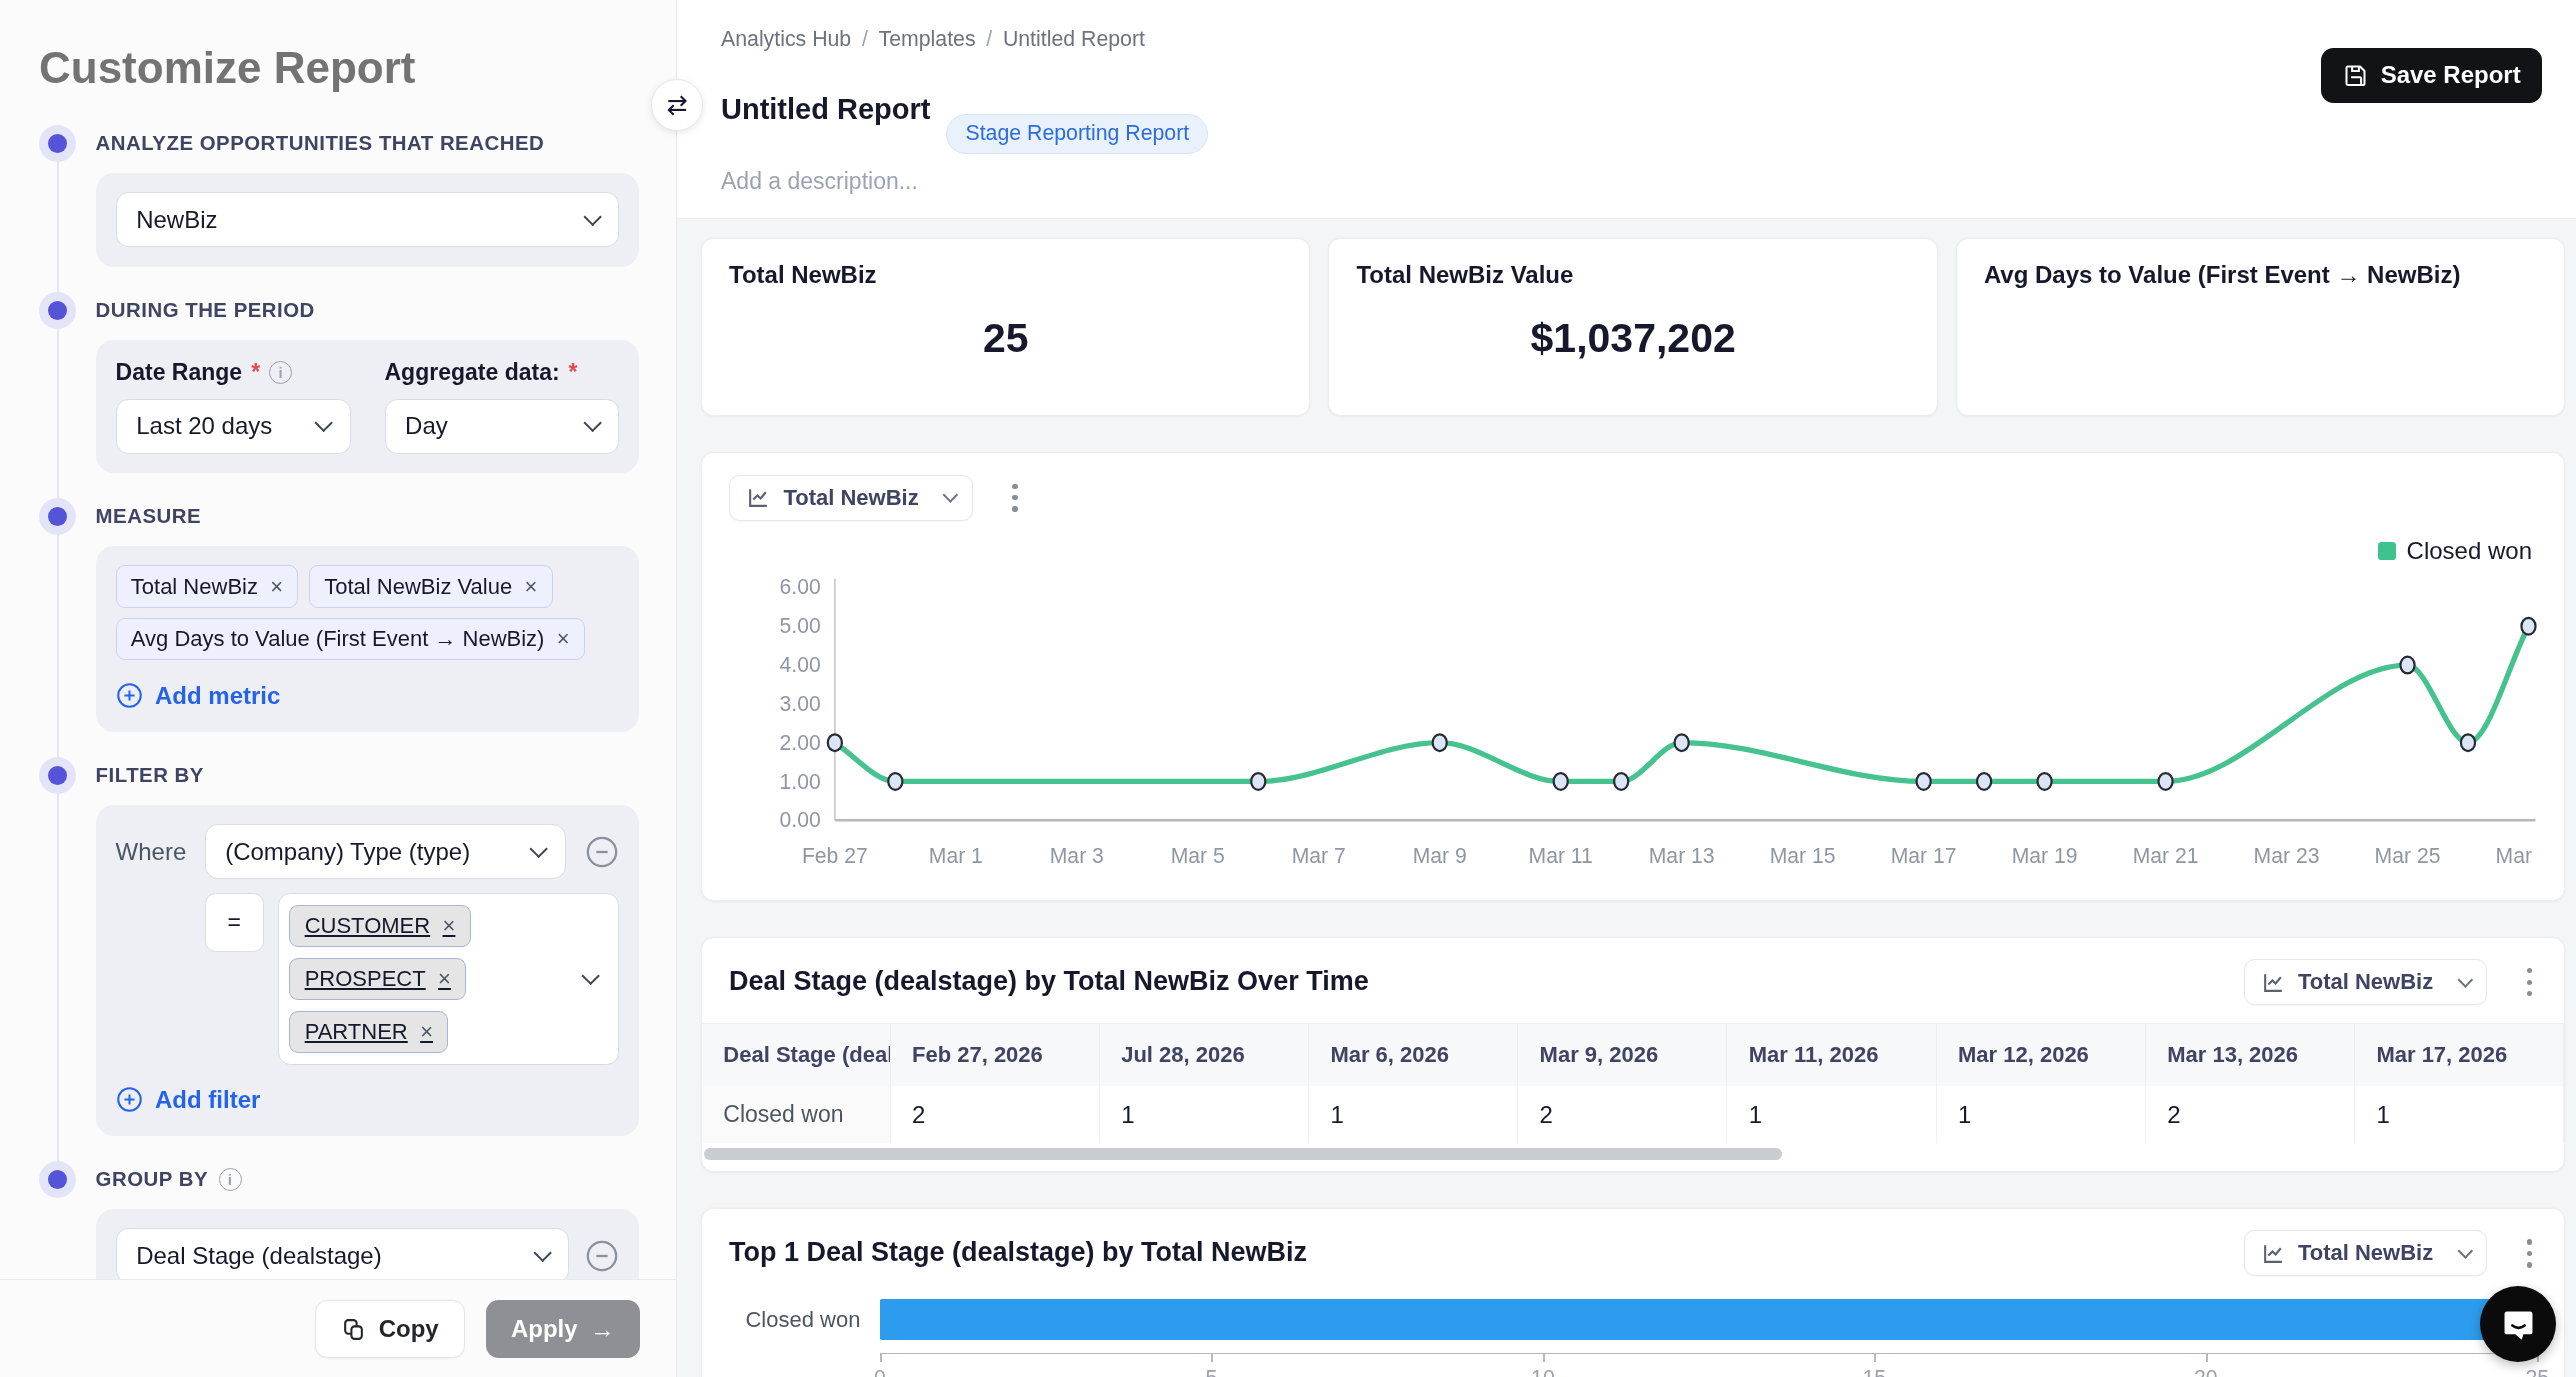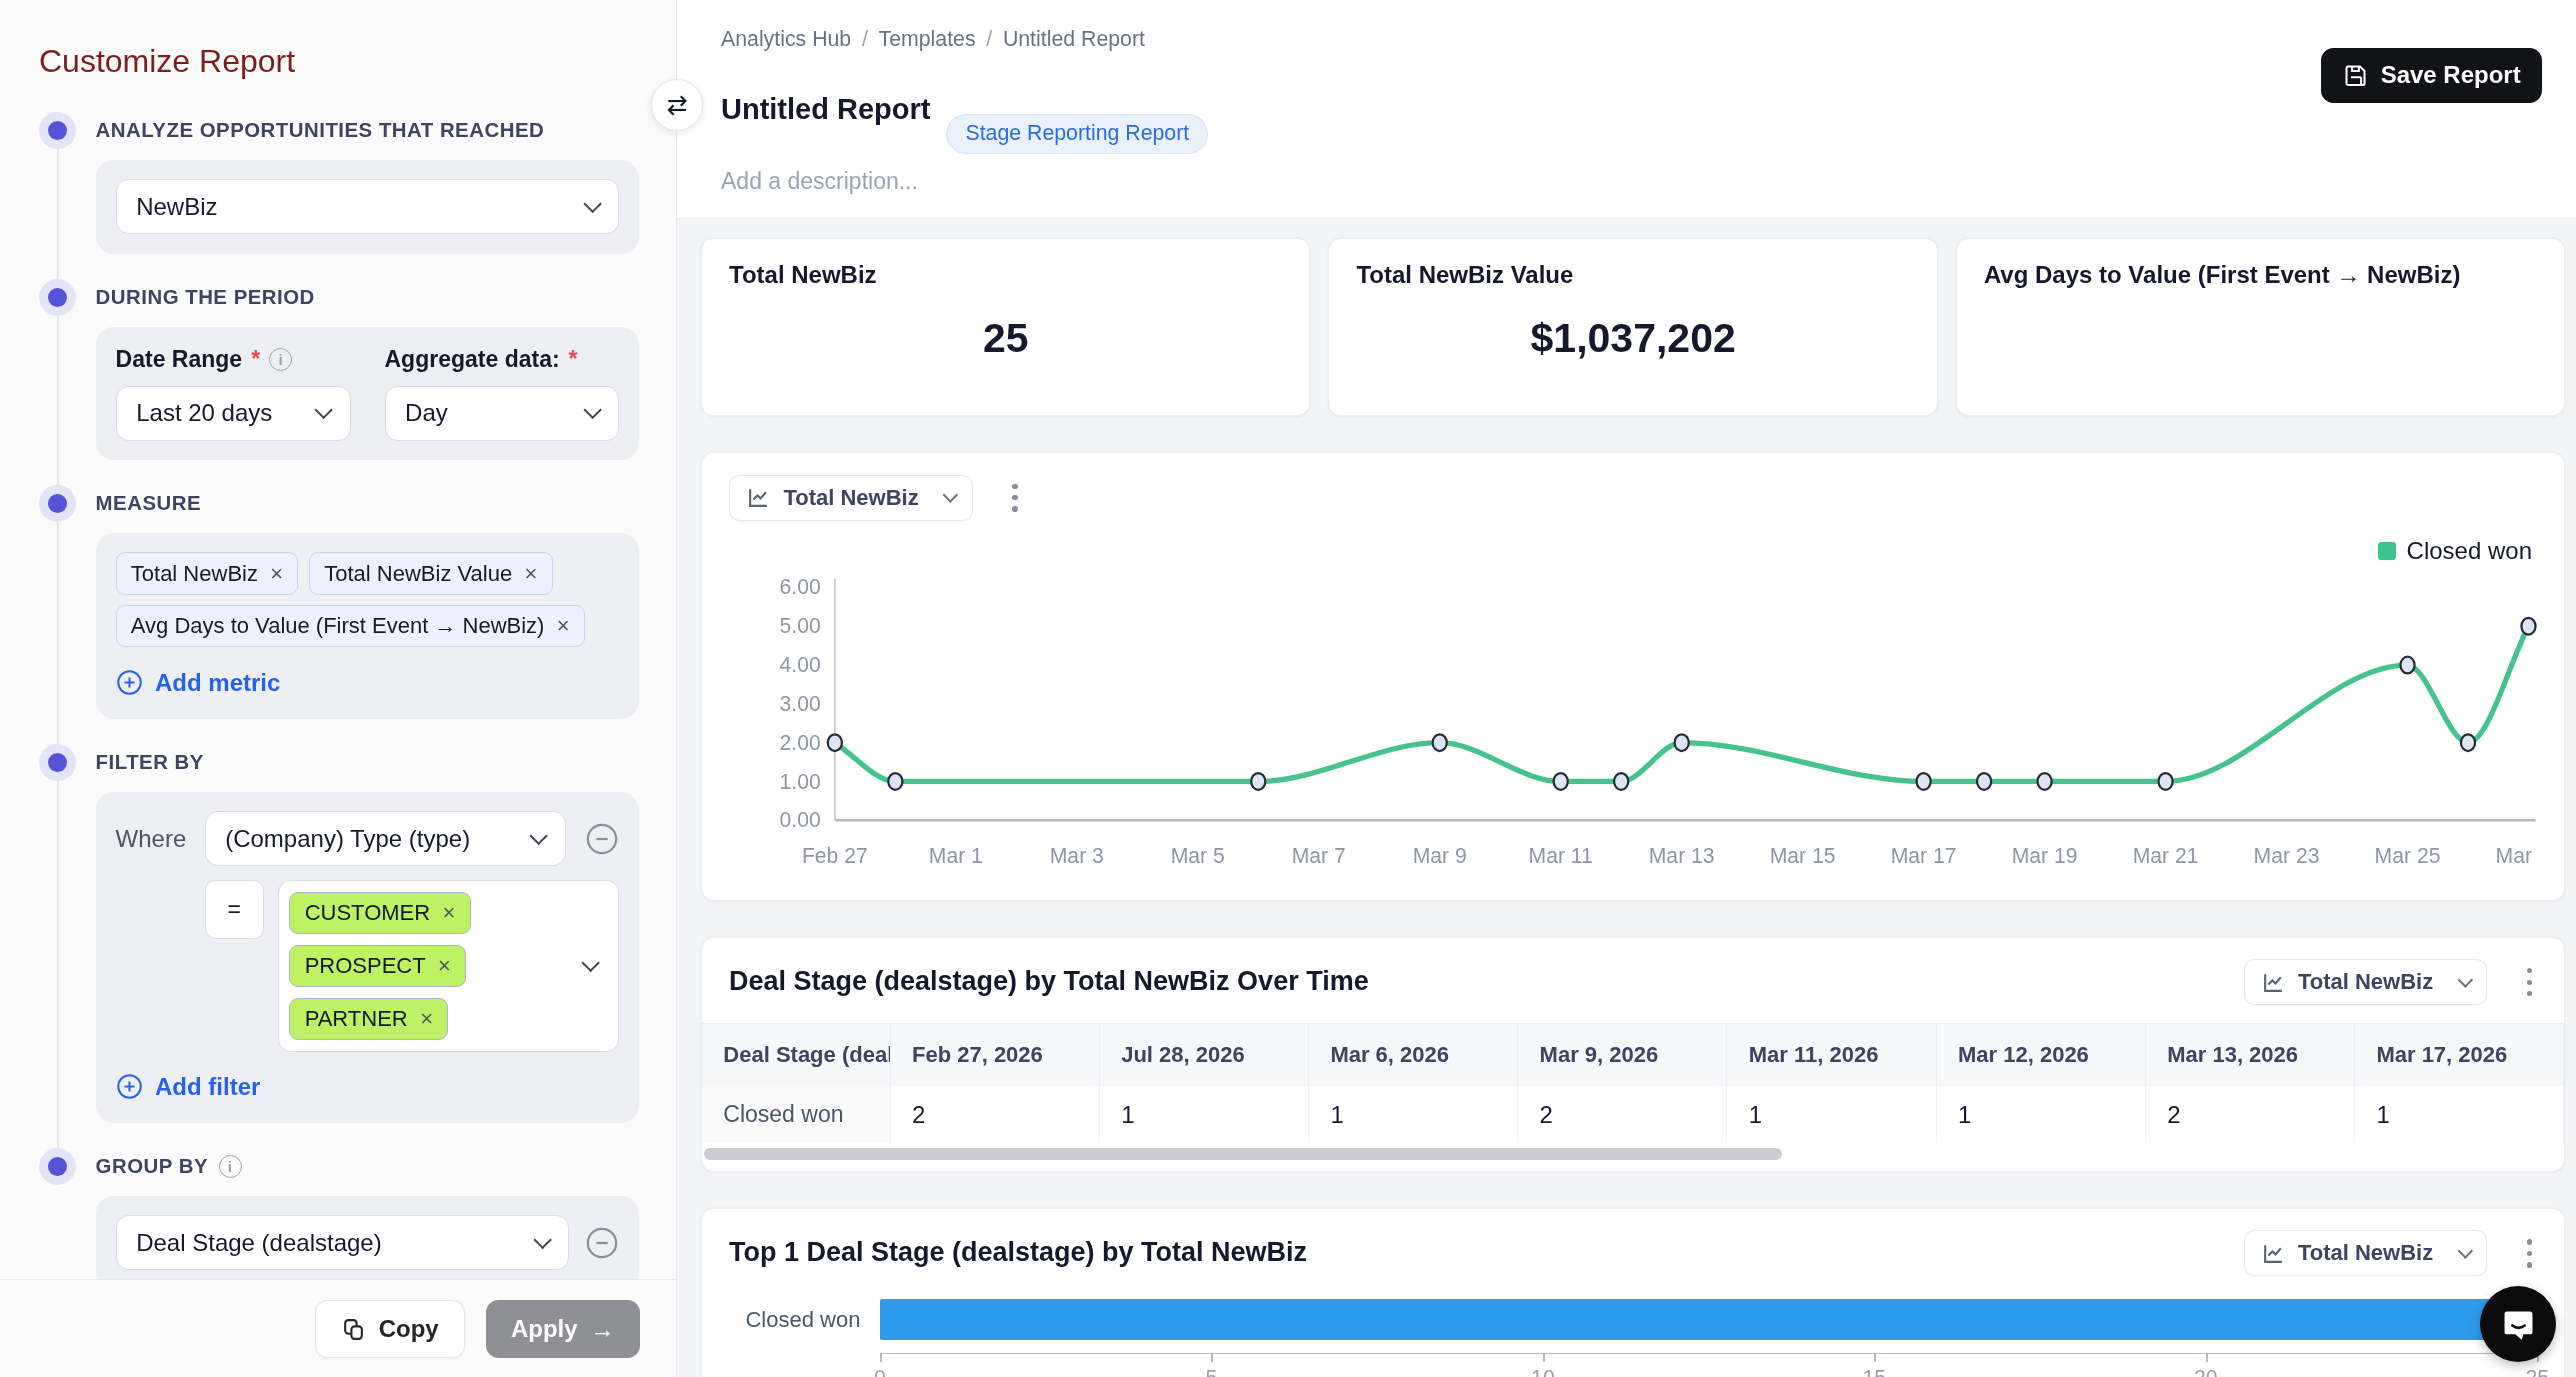--- a/index.html
+++ b/index.html
@@ -3,41 +3,41 @@
 <meta charset="utf-8">
 <style>
   * { margin:0; padding:0; box-sizing:border-box; }
   html,body { width:2576px; height:1378px; overflow:hidden; }
   body { font-family:"Liberation Sans","DejaVu Sans",sans-serif; background:#f4f5f7; color:#16192c; }
   .app { display:flex; width:100%; height:100%; position:relative; }
 
   
   .sidebar { width:677px; flex:none; background:#fbfbfc; border-right:1.8px solid #e8e9ee; display:flex; flex-direction:column; height:100%; }
   .sidebar-scroll { flex:1; overflow:hidden; padding:43px 37px 0 39px; }
-  .sidebar-title { font-size:32px; font-weight:400; color:#7f1d1d; margin-bottom:32px; }
+  .sidebar-title { font-size:44px; font-weight:700; color:#737373; margin-bottom:32px; }
   .steps { position:relative; }
   .rail { position:absolute; left:18px; top:21.3px; bottom:116px; width:1.8px; background:#e4e6f0; }
   .step { margin-bottom:25px; position:relative; }
   .step-head { display:flex; align-items:center; gap:19.6px; position:relative; }
   .dot-halo { width:37px; height:37px; border-radius:50%; background:#e4e4f8; display:flex; align-items:center; justify-content:center; flex:none; }
   .dot { width:19.6px; height:19.6px; border-radius:50%; background:#5553d8; }
   .step-label { font-size:20.4px; font-weight:700; color:#3e4462; letter-spacing:0.5px; display:flex; align-items:center; gap:10.7px; }
   .step-body { margin:10.7px 0 0 57px; }
   .panel { background:#edeff4; border-radius:18px; padding:19.6px; }
   .select { height:55px; background:#fff; border:1.8px solid #d9dce3; border-radius:12.4px; display:flex; align-items:center; justify-content:space-between; padding:0 19.6px; font-size:24px; color:#16192c; cursor:pointer; }
   .chev { width:13.3px; height:13.3px; border-right:2.7px solid #3e4656; border-bottom:2.7px solid #3e4656; transform:rotate(45deg) translate(-1.8px,-1.8px); flex:none; margin-left:14.2px; }
   .two-col { display:flex; gap:34px; }
   .two-col > div { flex:1; min-width:0; }
   .field-label { font-size:23px; font-weight:700; color:#16192c; margin-bottom:12.4px; display:flex; align-items:center; gap:9px; }
   .req { color:#e5484d; font-weight:700; }
   .info-i { width:23px; height:23px; border:1.8px solid #9aa1ad; border-radius:50%; color:#9aa1ad; font-size:15px; font-weight:700; display:inline-flex; align-items:center; justify-content:center; font-style:normal; flex:none; }
   .chips-wrap { display:flex; flex-wrap:wrap; gap:10.7px; }
   .chip { display:inline-flex; align-items:center; gap:12.4px; background:#eef1fd; border:1.8px solid #c9d2f6; border-radius:9px; padding:7.1px 14.2px; font-size:22px; color:#16192c; cursor:default; }
   .chip .x { color:#4b5563; font-size:22px; cursor:pointer; line-height:1; }
-  .chip.filter-chip { background:#bef264; border:1.8px solid #a5b6d8; }
+  .chip.filter-chip { background:#e5e5e5; border:1.8px solid #a5b6d8;text-decoration:underline; }
   .add-link { display:inline-flex; align-items:center; gap:12.4px; color:#2563eb; font-size:24px; font-weight:600; margin-top:21.3px; cursor:pointer; }
   .plus-circ { width:27px; height:27px; flex:none; }
   .where-row { display:flex; align-items:center; gap:16px; }
   .where-label { font-size:24px; color:#4b5563; width:73px; flex:none; }
   .minus-btn { flex:none; width:34px; height:34px; cursor:pointer; margin-left:3.6px; }
   .op-row { display:flex; gap:14.2px; margin:14.2px 0 0 89px; }
   .op-box { width:59px; height:59px; flex:none; background:#fff; border:1.8px solid #d9dce3; border-radius:10.7px; display:flex; align-items:center; justify-content:center; font-size:23px; color:#16192c; }
   .chips-box { flex:1; background:#fff; border:1.8px solid #d9dce3; border-radius:12.4px; padding:10.7px 50px 10.7px 10.7px; display:flex; flex-wrap:wrap; gap:10.7px; position:relative; min-height:107px; align-content:flex-start; }
   .chips-box .chev { position:absolute; right:21.3px; top:50%; margin-top:-7.1px; }
   .group-row { display:flex; align-items:center; gap:12.4px; }

